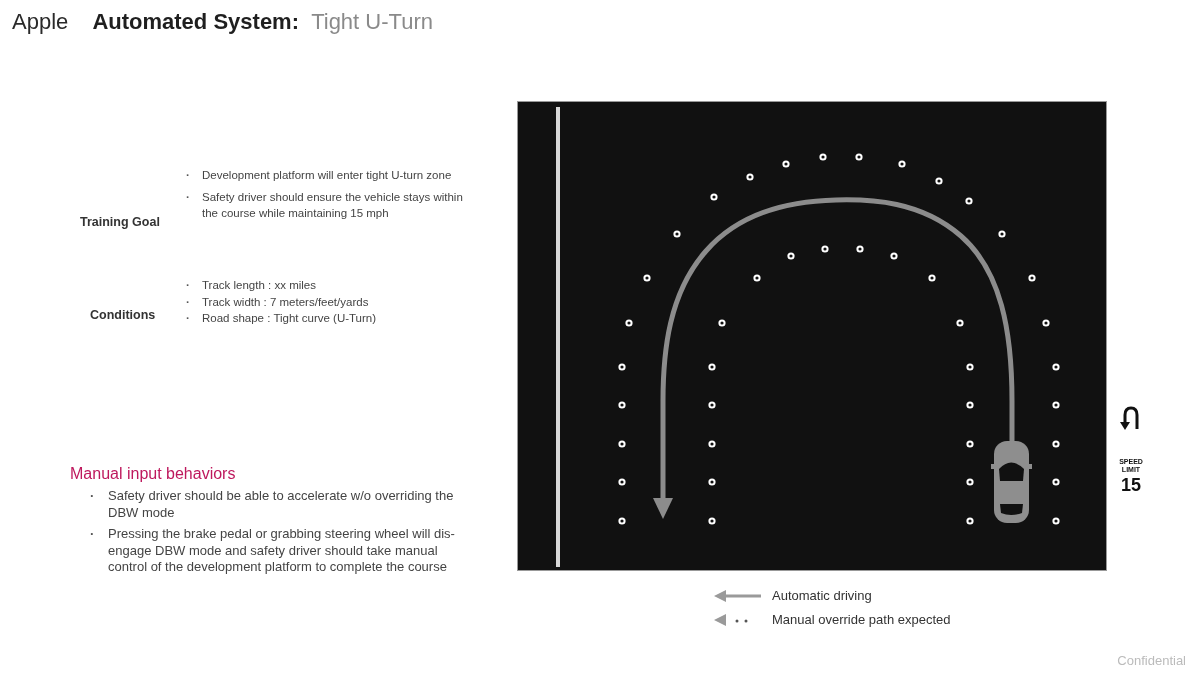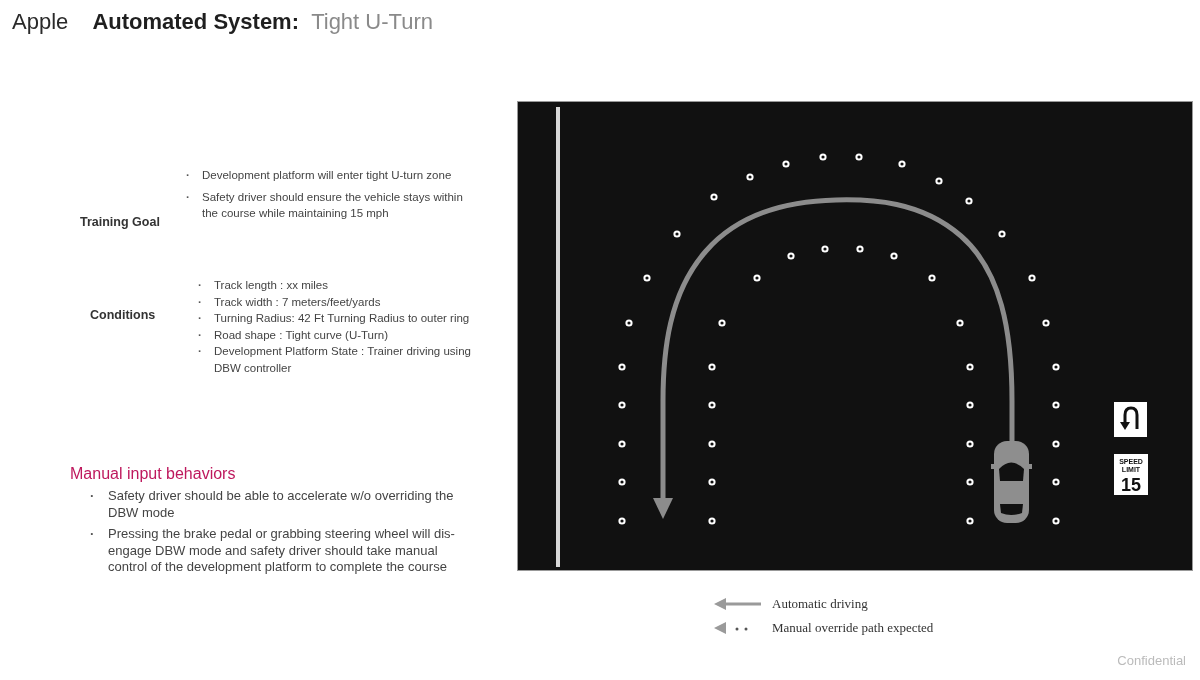--- a/index.html
+++ b/index.html
@@ -14,31 +14,31 @@
   .header .title-light { color: #8a8a8a; margin-left: 6px; }
 
   .section { position: absolute; font-size: 11.5px; color: #444; }
   .section-label { position: absolute; font-weight: bold; font-size: 12.5px; color: #333; }
   ul.bullets { list-style: none; margin: 0; padding: 0; }
   ul.bullets li { position: relative; padding-left: 18px; line-height: 16.5px; }
   ul.bullets li::before { content: "\00B7"; position: absolute; left: 2px; top: 0; font-weight: bold; color: #555; }
 
   #training-goal-list { position: absolute; left: 184px; top: 167px; width: 290px; }
   #training-goal-list li { margin-bottom: 5px; }
-  #conditions-list { position: absolute; left: 196px; top: 277px; width: 300px; }
+  #conditions-list { position: absolute; left: 184px; top: 277px; width: 300px; }
   #conditions-list li { line-height: 16.5px; }
 
   #manual-title { position: absolute; left: 70px; top: 465px; font-size: 16px; color: #be185d; }
   #manual-list { position: absolute; left: 88px; top: 488px; width: 390px; font-size: 13px; }
   #manual-list li { padding-left: 20px; margin-bottom: 5px; }
 
-  .panel { position: absolute; left: 517px; top: 101px; width: 676px; height: 470px; background: #111111; border: 1px solid #999; box-sizing: border-box; }
+  .panel { position: absolute; left: 517px; top: 101px; width: 590px; height: 470px; background: #111111; border: 1px solid #999; box-sizing: border-box; }
 
   .legend { position: absolute; left: 712px; top: 588px; font-size: 13px; color: #333; }
-  .legend-row { display: flex; align-items: flex-end; height: 24px; font-family: Liberation Serif, serif; }
+  .legend-row { display: flex; align-items: flex-start; height: 24px; }
   .legend-icon { width: 52px; height: 16px; margin-right: 8px; }
 
   .footer { position: absolute; right: 14px; bottom: 12px; font-size: 13px; color: #bbb; }
 </style>
 </head>
 <body>
 
 <div class="header">
   <span class="brand">Apple</span>
   <span class="title-bold">Automated System:</span>
@@ -51,23 +51,21 @@
     <li>Development platform will enter tight U-turn zone</li>
     <li>Safety driver should ensure the vehicle stays within the course while maintaining 15 mph</li>
   </ul>
 </div>
 
 <div class="section-label" style="left:90px; top:308px;">Conditions</div>
 <div class="section">
   <ul class="bullets" id="conditions-list">
     <li>Track length : xx miles</li>
     <li>Track width : 7 meters/feet/yards</li>
-    <li>Turning Radius: 42 Ft Turning Radius to outer ring</li>
     <li>Road shape : Tight curve (U-Turn)</li>
-    <li>Development Platform State : Trainer driving using DBW controller</li>
   </ul>
 </div>
 
 <div id="manual-title">Manual input behaviors</div>
 <div class="section">
   <ul class="bullets" id="manual-list">
     <li>Safety driver should be able to accelerate w/o overriding the DBW mode</li>
     <li>Pressing the brake pedal or grabbing steering wheel will dis-engage DBW mode and safety driver should take manual control of the development platform to complete the course</li>
   </ul>
 </div>

